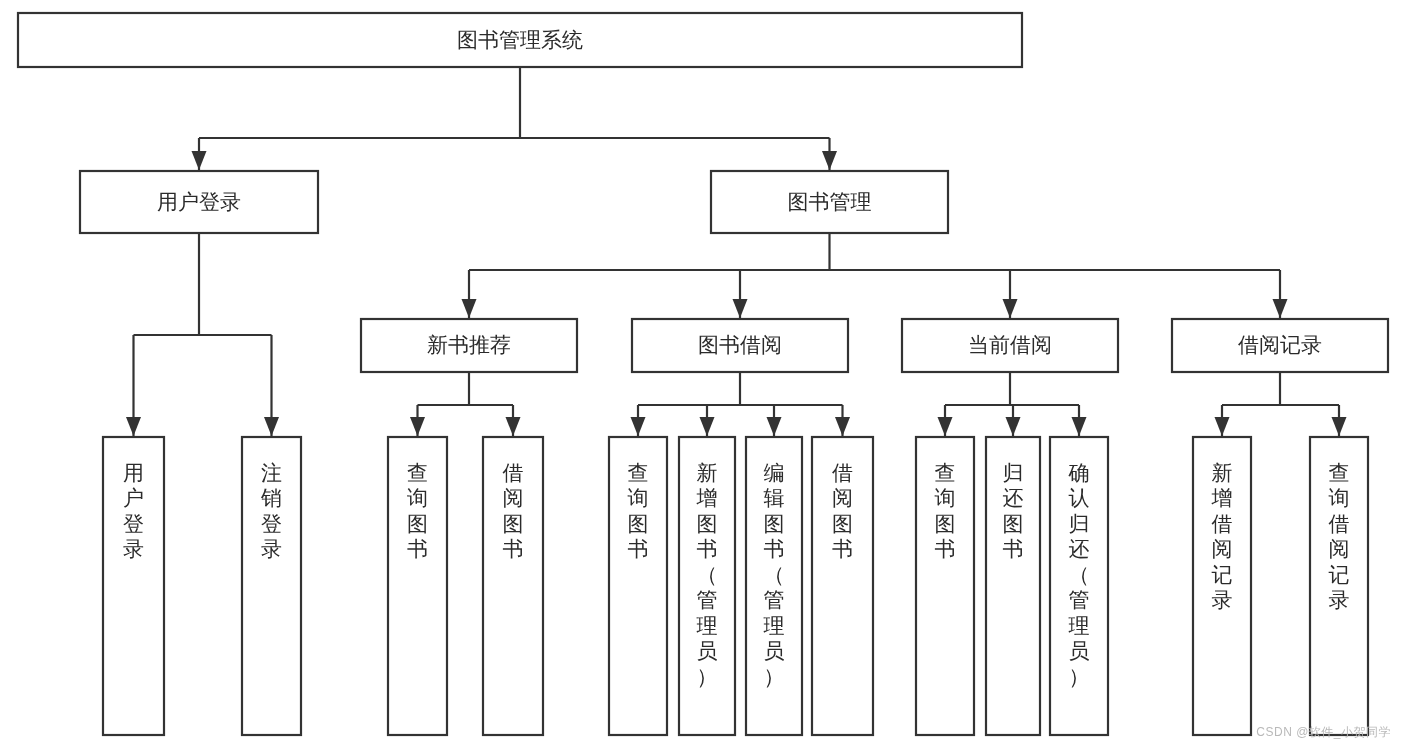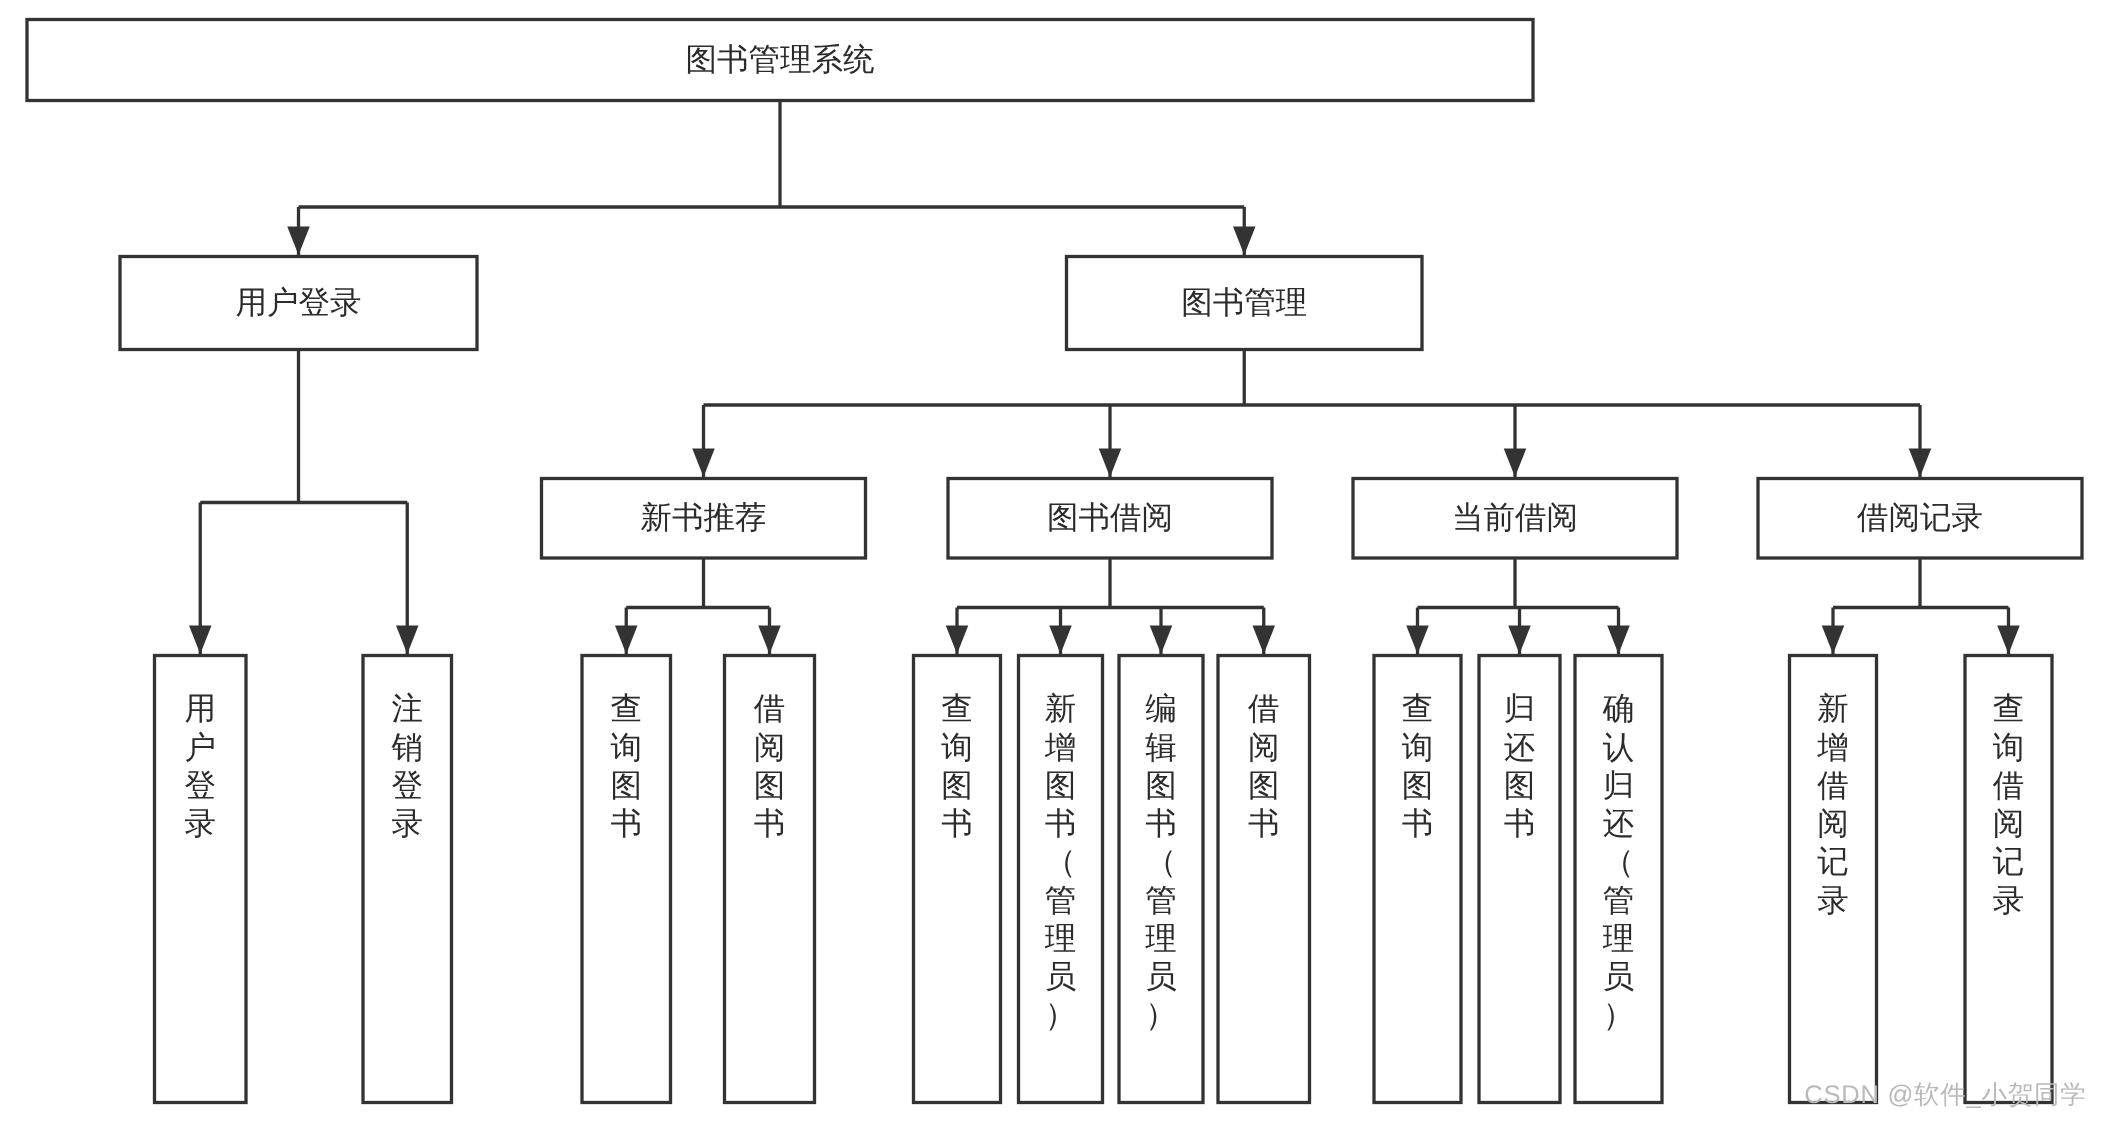--- a/index.html
+++ b/index.html
@@ -52,21 +52,21 @@
     font-family: "Liberation Sans", "DejaVu Sans", sans-serif;
     fill: #2b2b2b;
     font-size: 21px;
     text-anchor: middle;
   }
   .watermark-text {
     position: absolute;
     right: 14px;
     bottom: 6px;
     font-family: "Liberation Sans", "DejaVu Sans", sans-serif;
-    font-size: 17px;
+    font-size: 12px;
     color: #b9b9b9;
     letter-spacing: 0.5px;
     white-space: nowrap;
     user-select: none;
   }
 </style>
 </head>
 <body>
 
 <div id="diagram-root">

